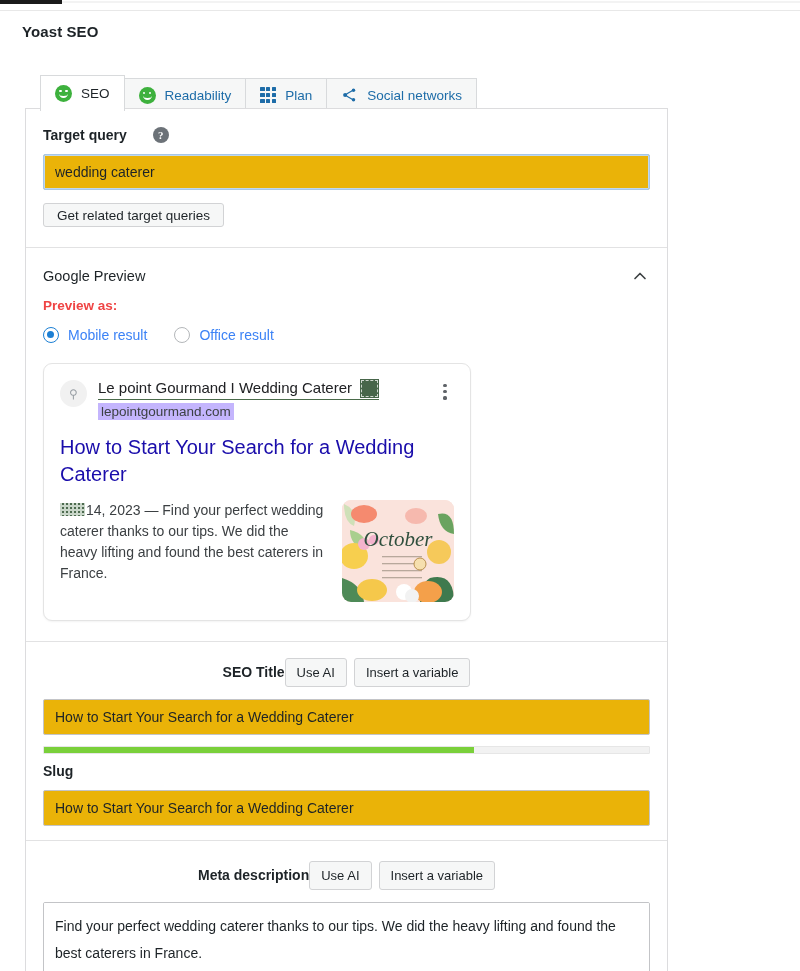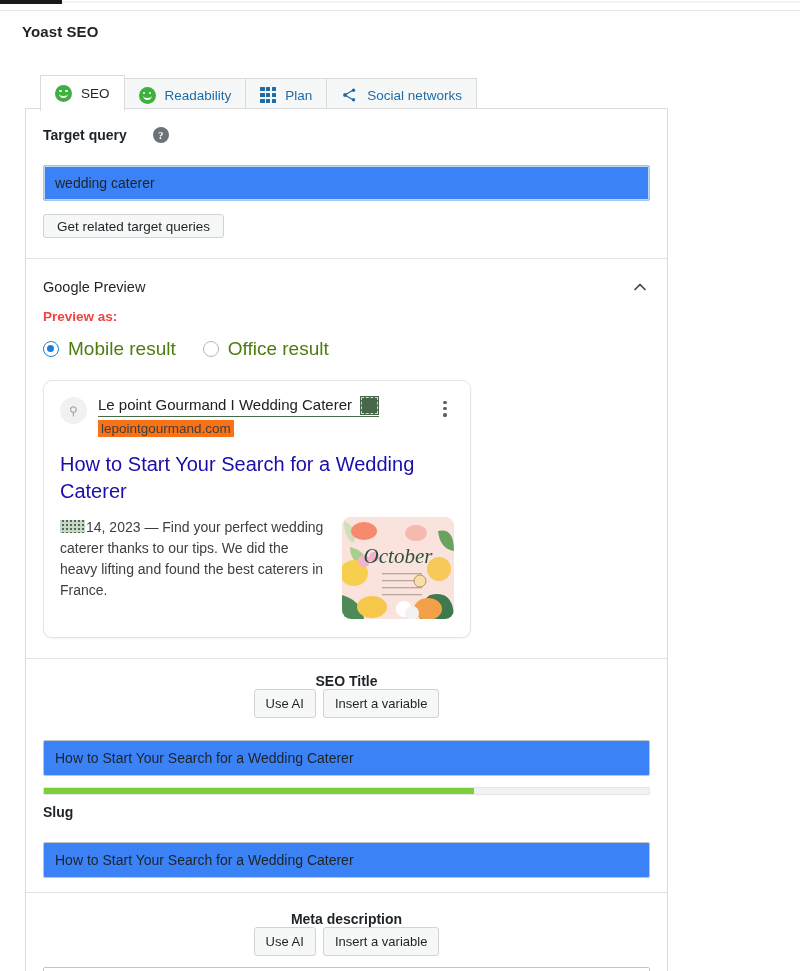--- a/index.html
+++ b/index.html
@@ -74,24 +74,24 @@
 
   .label-row { display:flex; align-items:center; gap:26px; }
   .field-label { font-size:14px; font-weight:700; color:#1d2327; }
   .help-icon {
     width:16px; height:16px; border-radius:50%; background:#6c7278; color:#fff;
     font-size:11px; font-weight:700; line-height:16px; text-align:center; flex:none;
     font-family:"Liberation Serif", serif; cursor:pointer;
   }
 
   .text-input {
-    display:block; width:100%; height:36px; margin-top:22px;
+    display:block; width:100%; height:36px; margin-top:11px;
     border:1px solid #c3c4c7; border-radius:2px;
     padding:0 11px; font-size:14px; color:#1d2327;
-    font-family:"Liberation Sans", sans-serif; background:#3b82f6;
+    font-family:"Liberation Sans", sans-serif; background:#eab308;
   }
   .text-input.focused { border:1px solid #a7c7e7; box-shadow:0 0 0 1px #bfd8ef inset; }
 
   .btn {
     display:inline-flex; align-items:center; justify-content:center;
     height:24px; padding:0 13px;
     background:#f6f7f7; border:1px solid #d2d3d5; border-radius:3px;
     font-size:13.5px; color:#1d2327; cursor:pointer;
     font-family:"Liberation Sans", sans-serif;
   }
@@ -107,21 +107,21 @@
   .radios { display:flex; align-items:center; gap:27px; margin-top:14px; }
   .radio { display:flex; align-items:center; gap:9px; cursor:pointer; }
   .radio .dot {
     width:16px; height:16px; border-radius:50%; border:1.5px solid #b4b7ba; background:#fff;
     position:relative; flex:none;
   }
   .radio.sel .dot { border-color:#1c7fd4; }
   .radio.sel .dot:after{
     content:""; position:absolute; left:3px; top:3px; width:7px; height:7px; border-radius:50%; background:#1c7fd4;
   }
-  .radio .rl { font-size:19px; color:#4d7c0f; }
+  .radio .rl { font-size:14px; color:#3b82f6; }
 
   
   .g-card {
     margin-top:20px; width:428px;
     border:1px solid #e4e4e4; border-radius:9px;
     background:#fff; padding:14px 16px 18px 16px;
     box-shadow:0 1px 2px rgba(0,0,0,0.05);
   }
   .g-site { display:flex; align-items:flex-start; gap:11px; }
   .favicon {
@@ -138,21 +138,21 @@
     display:inline-flex; align-items:center; gap:8px;
     border-bottom:1.5px solid #4a6b4a; padding-bottom:1px;
   }
   .redact {
     display:inline-block; width:19px; height:19px;
     background:#47664a; vertical-align:middle;
     outline:1px dashed #cfd8cf; outline-offset:-2px;
   }
   .g-url {
     display:inline-block; margin-top:3px;
-    font-size:13.5px; color:#3c4043; background:#f97316; padding:1px 3px;
+    font-size:13.5px; color:#3c4043; background:#c4b5fd; padding:1px 3px;
   }
   .kebab { width:18px; display:flex; flex-direction:column; align-items:center; gap:3px; margin-top:6px; cursor:pointer; flex:none;}
   .kebab i { width:3.2px; height:3.2px; background:#5f6368; border-radius:50%; display:block; }
 
   .g-heading {
     margin-top:14px; font-size:20px; line-height:27px; color:#1a0dab;
     font-family:"Liberation Sans", sans-serif; cursor:pointer;
   }
   .g-body { display:flex; gap:14px; margin-top:12px; align-items:flex-start; }
   .g-desc { flex:1; font-size:14px; line-height:21px; color:#3c4043; }
@@ -163,21 +163,21 @@
       repeating-linear-gradient(90deg,#c9d6c9 0 2px,transparent 2px 4px),
       repeating-linear-gradient(0deg,#c9d6c9 0 2px,transparent 2px 4px);
     background-size:4px 4px;
   }
   .g-thumb {
     width:112px; height:102px; border-radius:9px; flex:none; overflow:hidden;
     background:#fbe4dd;
   }
 
   
-  .row-head { display:flex; align-items:center; justify-content:center; min-height:32px;flex-direction:column; }
+  .row-head { display:flex; align-items:center; justify-content:center; min-height:32px; }
   .row-btns { display:flex; gap:7px; }
   .progress { height:8px; background:#f2f2f2; border:1px solid #e6e6e6; margin-top:11px; border-radius:1px; overflow:hidden;}
   .progress > div { height:100%; background:#7ad03a; }
   .sub-label { font-size:14px; font-weight:700; color:#1d2327; margin-top:9px; }
   .ta {
     display:block; width:100%; height:72px; margin-top:11px;
     border:1px solid #c3c4c7; border-radius:2px; padding:10px 11px;
     font-size:14px; line-height:27px; color:#1d2327; resize:none;
     font-family:"Liberation Sans", sans-serif; background:#fff;
   }

